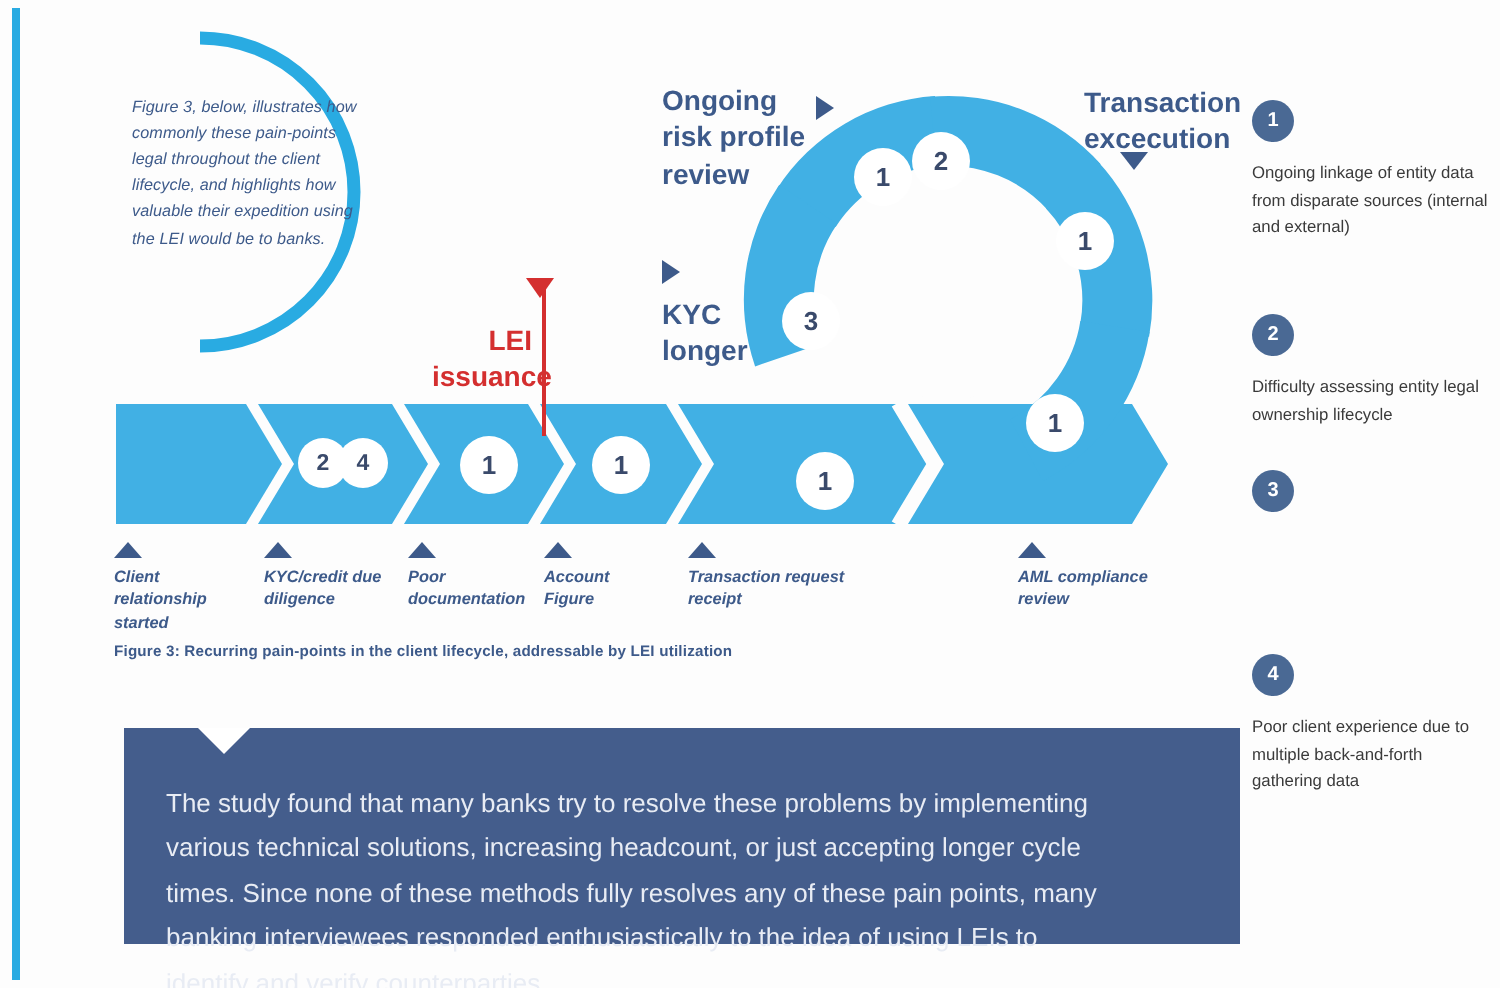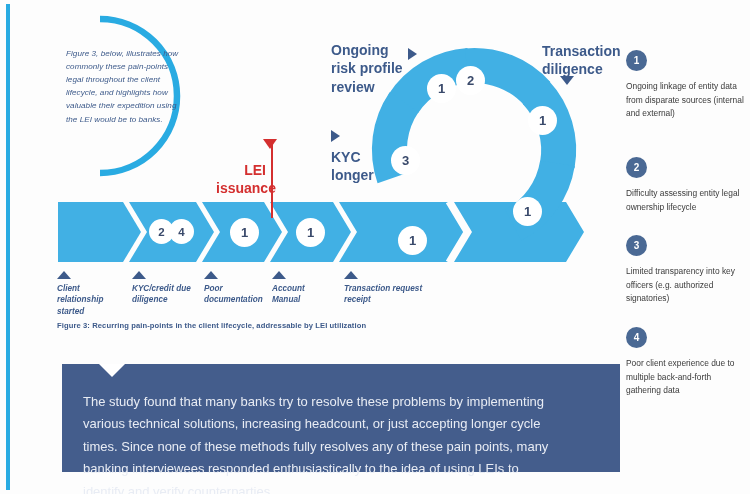--- a/index.html
+++ b/index.html
@@ -290,21 +290,21 @@
   <div class="badge sz-md" style="left:513px;top:197px">1</div>
 
   <div class="badge sz-md" style="left:427px;top:74px">1</div>
   <div class="badge sz-md" style="left:456px;top:66px">2</div>
   <div class="badge sz-md" style="left:528px;top:106px">1</div>
   <div class="badge sz-md" style="left:391px;top:146px">3</div>
 
   <div class="callout ongoing">Ongoing risk profile review</div>
   <div class="tri right-dk arrow-ongoing"></div>
 
-  <div class="callout txexec">Transaction diligence</div>
+  <div class="callout txexec">Transaction excecution</div>
   <div class="tri down-dk arrow-txexec"></div>
 
   <div class="tri right-dk arrow-kyc"></div>
   <div class="callout kyc">KYC longer</div>
 
   <div class="callout lei">LEI issuance</div>
   <div class="tri down-rd lei-tri"></div>
   <div class="lei-line"></div>
 
   <div class="stage" style="left:57px;top:283px;width:60px">
@@ -314,43 +314,46 @@
   <div class="stage" style="left:132px;top:283px;width:62px">
     <span class="tick"></span>
     <span>KYC/credit due diligence</span>
   </div>
   <div class="stage" style="left:204px;top:283px;width:64px">
     <span class="tick"></span>
     <span>Poor documentation</span>
   </div>
   <div class="stage" style="left:272px;top:283px;width:52px">
     <span class="tick"></span>
-    <span>Account Manual</span>
+    <span>Account Figure</span>
   </div>
   <div class="stage" style="left:344px;top:283px;width:95px">
     <span class="tick"></span>
     <span>Transaction request receipt</span>
+  </div>
+  <div class="stage" style="left:509px;top:283px;width:92px">
+    <span class="tick"></span>
+    <span>AML compliance review</span>
   </div>
 
   <div class="fig-caption">Figure 3: Recurring pain-points in the client lifecycle, addressable by LEI utilization</div>
 
   <div class="quote-box"></div>
   <div class="quote-notch"></div>
   <div class="quote-text">The study found that many banks try to resolve these problems by implementing various technical solutions, increasing headcount, or just accepting longer cycle times. Since none of these methods fully resolves any of these pain points, many banking interviewees responded enthusiastically to the idea of using LEIs to identify and verify counterparties.</div>
 
   <div class="side-item" style="top:50px">
     <div class="side-badge">1</div>
     <div class="side-text">Ongoing linkage of entity data from disparate sources (internal and external)</div>
   </div>
   <div class="side-item" style="top:157px">
     <div class="side-badge">2</div>
     <div class="side-text">Difficulty assessing entity legal ownership lifecycle</div>
   </div>
   <div class="side-item" style="top:235px">
     <div class="side-badge">3</div>
-    <div class="side-text">Limited transparency into key officers (e.g. authorized signatories)</div>
   </div>
   <div class="side-item" style="top:327px">
     <div class="side-badge">4</div>
     <div class="side-text">Poor client experience due to multiple back-and-forth gathering data</div>
   </div>
 
 </div>
 
 </body></html>

